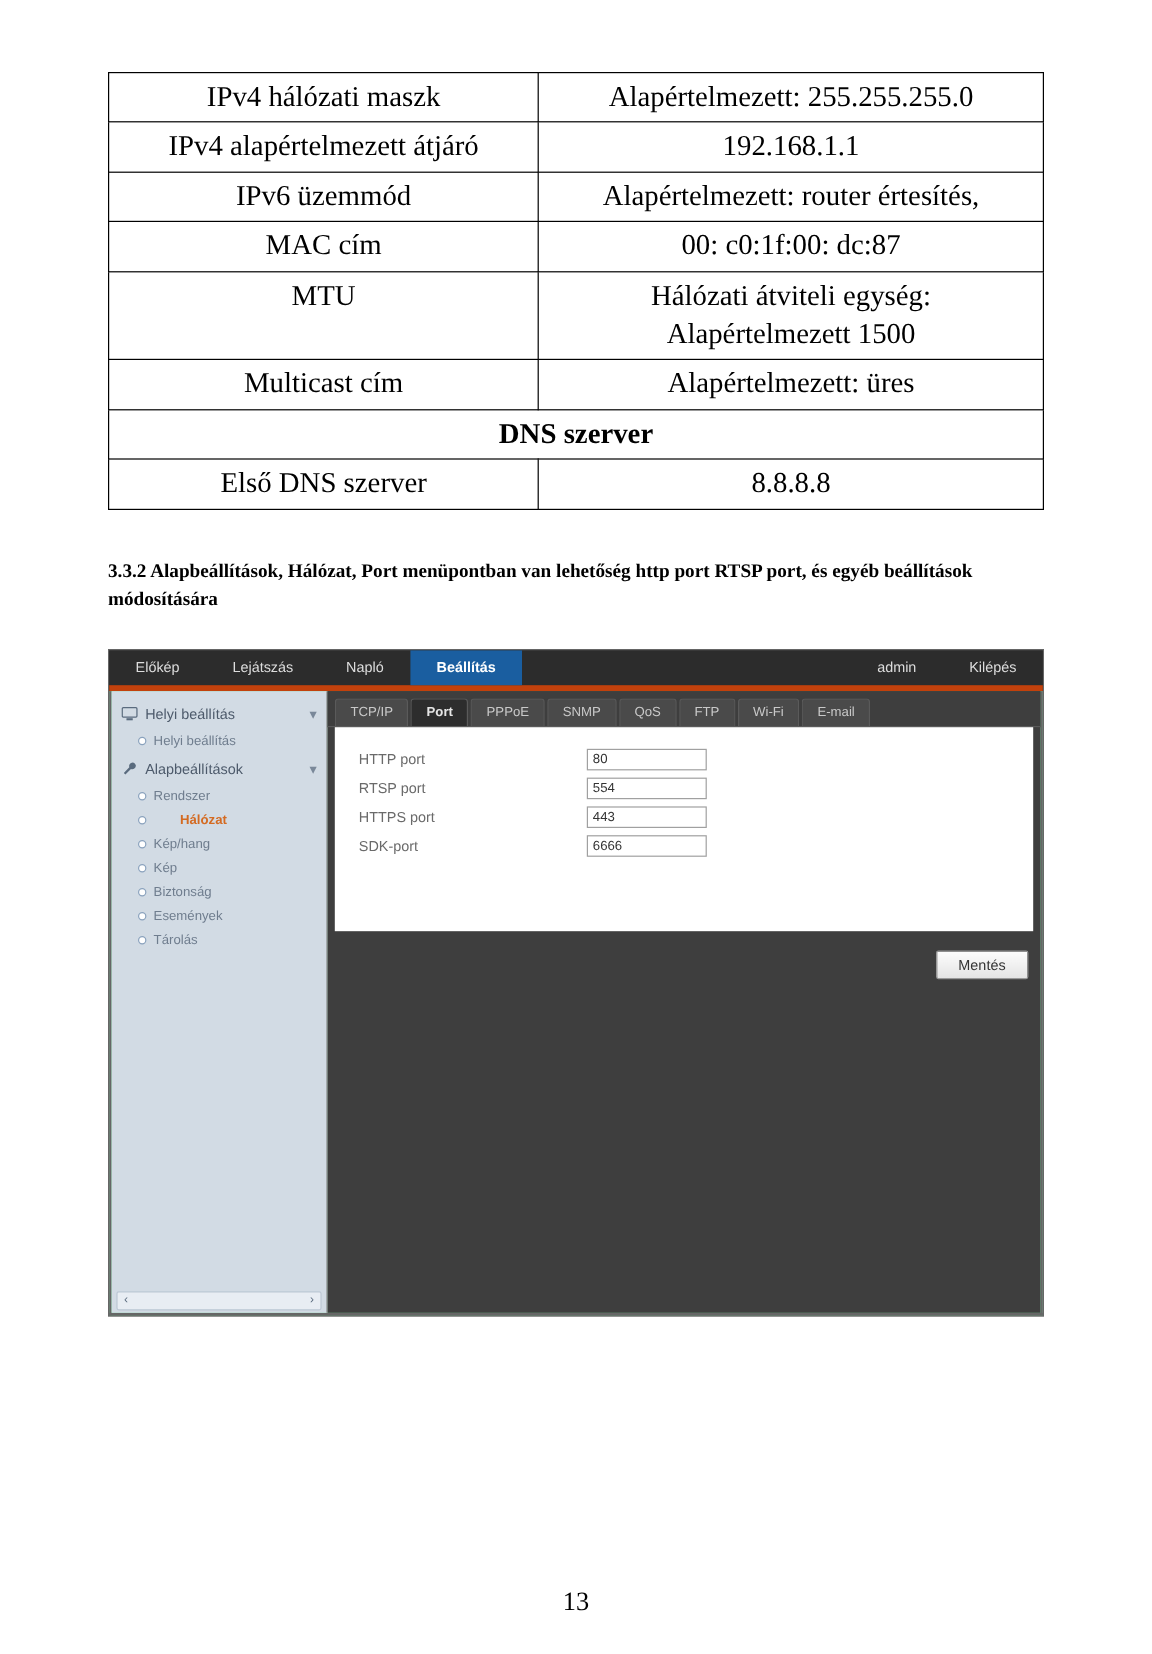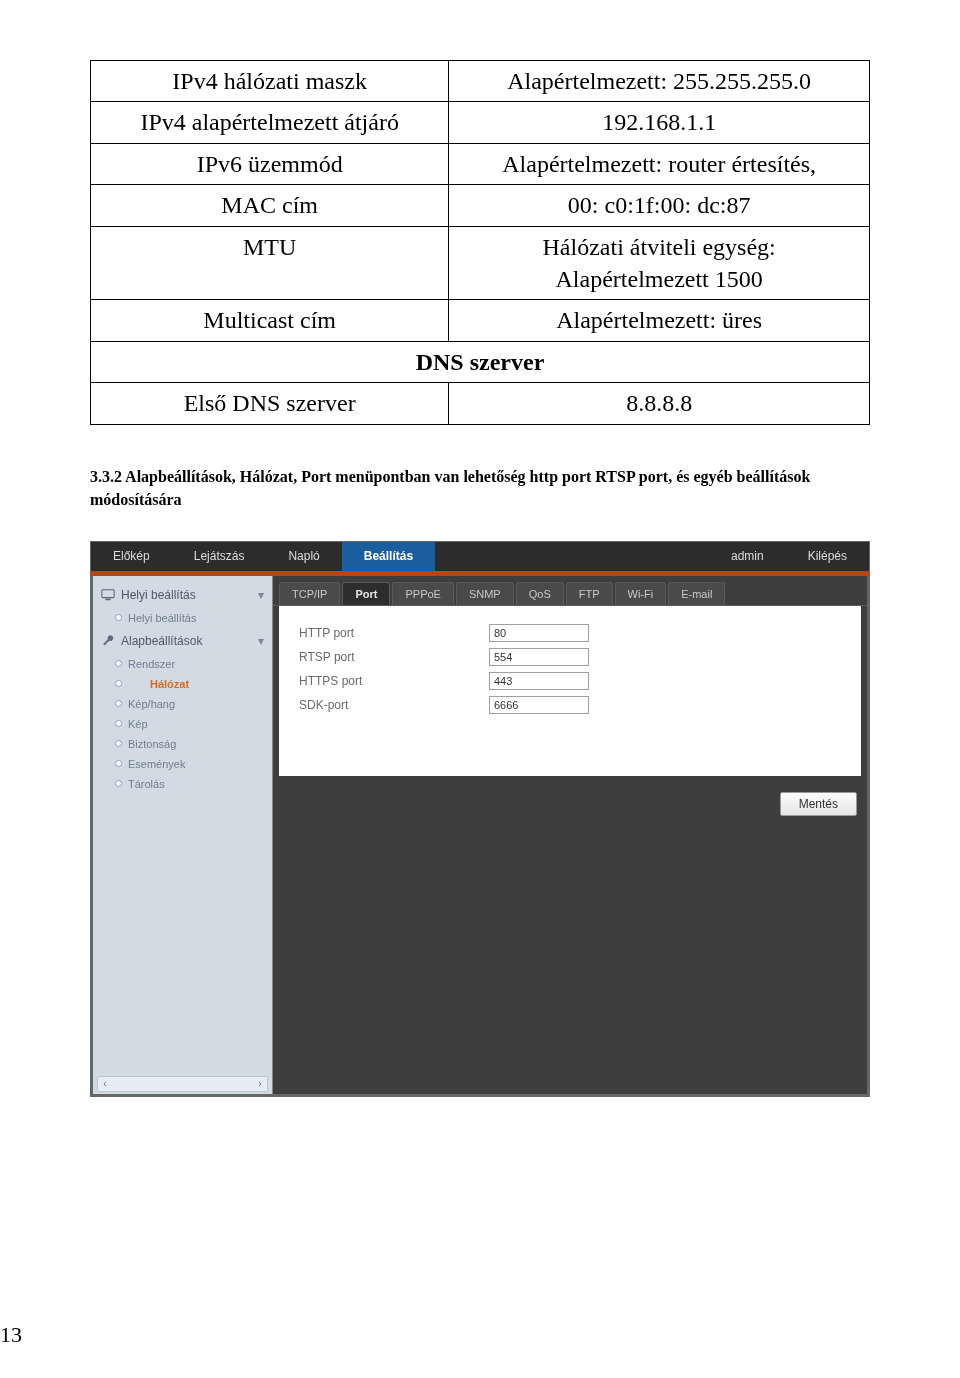--- a/index.html
+++ b/index.html
@@ -214,20 +214,21 @@
       font-size: 12px;
       color: #333;
       border-radius: 2px;
       cursor: pointer;
     }
     .page-number {
       position: absolute;
       bottom: 30px;
       left: 0;
       width: 100%;
+      text-align: center;
       font-size: 22px;
       font-family: "Times New Roman", serif;
     }
   </style>
 </head>
 <body>
 
 <div class="page">
   <table class="main-table">
     <tbody id="main-rows">

